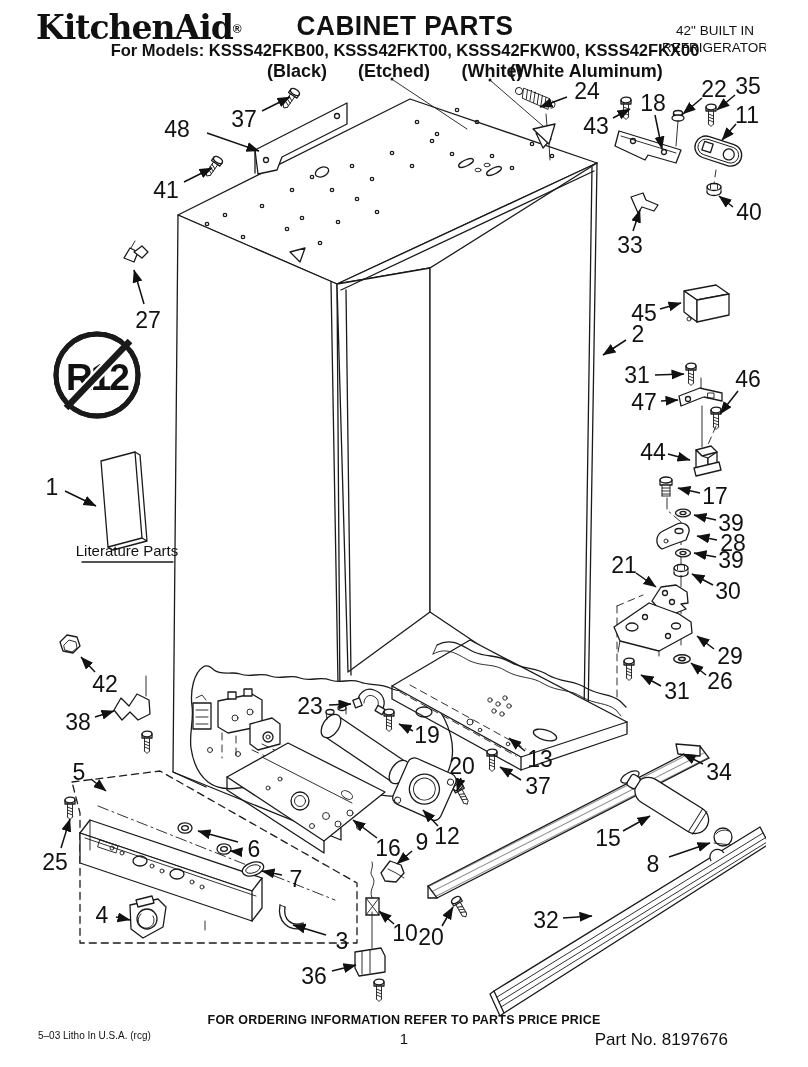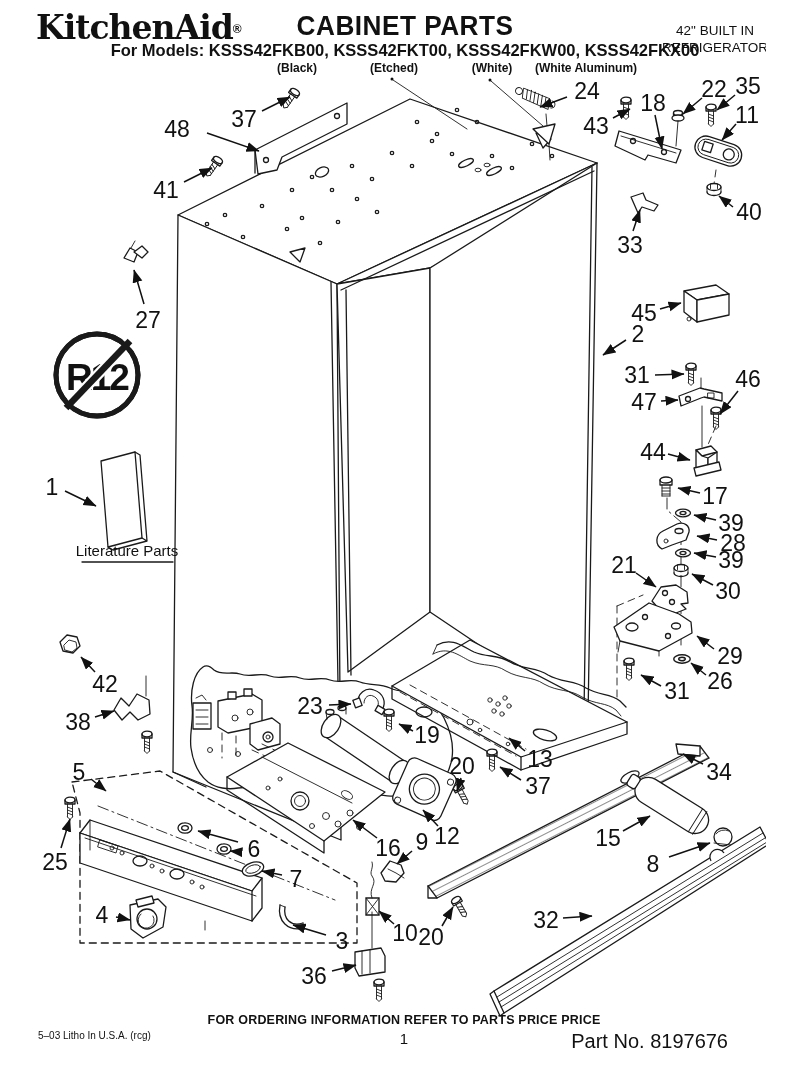--- a/index.html
+++ b/index.html
@@ -5,29 +5,29 @@
   html,body{margin:0;padding:0;background:#fff;}
   .page{position:relative;width:766px;height:1067px;background:#fff;overflow:hidden;
         font-family:"Liberation Sans",sans-serif;color:#111;}
   .abs{position:absolute;white-space:nowrap;}
   .brand{left:36px;top:8px;font-family:"DejaVu Serif",serif;font-weight:bold;
          font-size:33px;letter-spacing:-1px;}
   .brand .reg{font-size:12px;vertical-align:6px;font-family:"Liberation Sans",sans-serif;}
   .title{left:405px;top:11px;transform:translateX(-50%) scaleX(.97);font-size:27px;
          font-weight:bold;letter-spacing:.5px;}
   .models{left:405px;top:41px;transform:translateX(-50%);font-size:16.5px;font-weight:bold;}
-  .finish-label{position:absolute;top:61px;transform:translateX(-50%);font-size:12px;
+  .finish-label{position:absolute;top:61px;transform:translateX(-50%);font-size:18px;
          font-weight:bold;white-space:nowrap;}
   .product-type{left:715px;top:23px;transform:translateX(-50%);text-align:center;
          font-size:13.5px;line-height:16.5px;}
   .ordering{left:404px;top:1013px;transform:translateX(-50%);font-size:12.5px;
          font-weight:bold;letter-spacing:.2px;}
   .litho{left:38px;top:1030px;font-size:10px;}
   .pageno{left:404px;top:1030px;transform:translateX(-50%);font-size:15px;}
-  .partno{right:38px;top:1030px;font-size:20px;}
+  .partno{right:38px;top:1030px;font-size:17px;}
   svg{position:absolute;left:0;top:0;}
   .ln{stroke:#1a1a1a;fill:none;stroke-width:1.3;stroke-linecap:round;stroke-linejoin:round;}
   .fw{stroke:#1a1a1a;fill:#fff;stroke-width:1.3;stroke-linejoin:round;}
   .thin{stroke-width:.9;}
   .dsh{stroke-dasharray:7,5;}
   .ddot{stroke-dasharray:11,4,2,4;}
   .co-num{font:23px "Liberation Sans",sans-serif;fill:#111;text-anchor:middle;dominant-baseline:central;}
   .co-arrow{stroke:#111;stroke-width:1.5;fill:none;}
   .r12{font:900 37px "Liberation Sans",sans-serif;fill:#111;text-anchor:middle;
        dominant-baseline:central;letter-spacing:-2px;}

